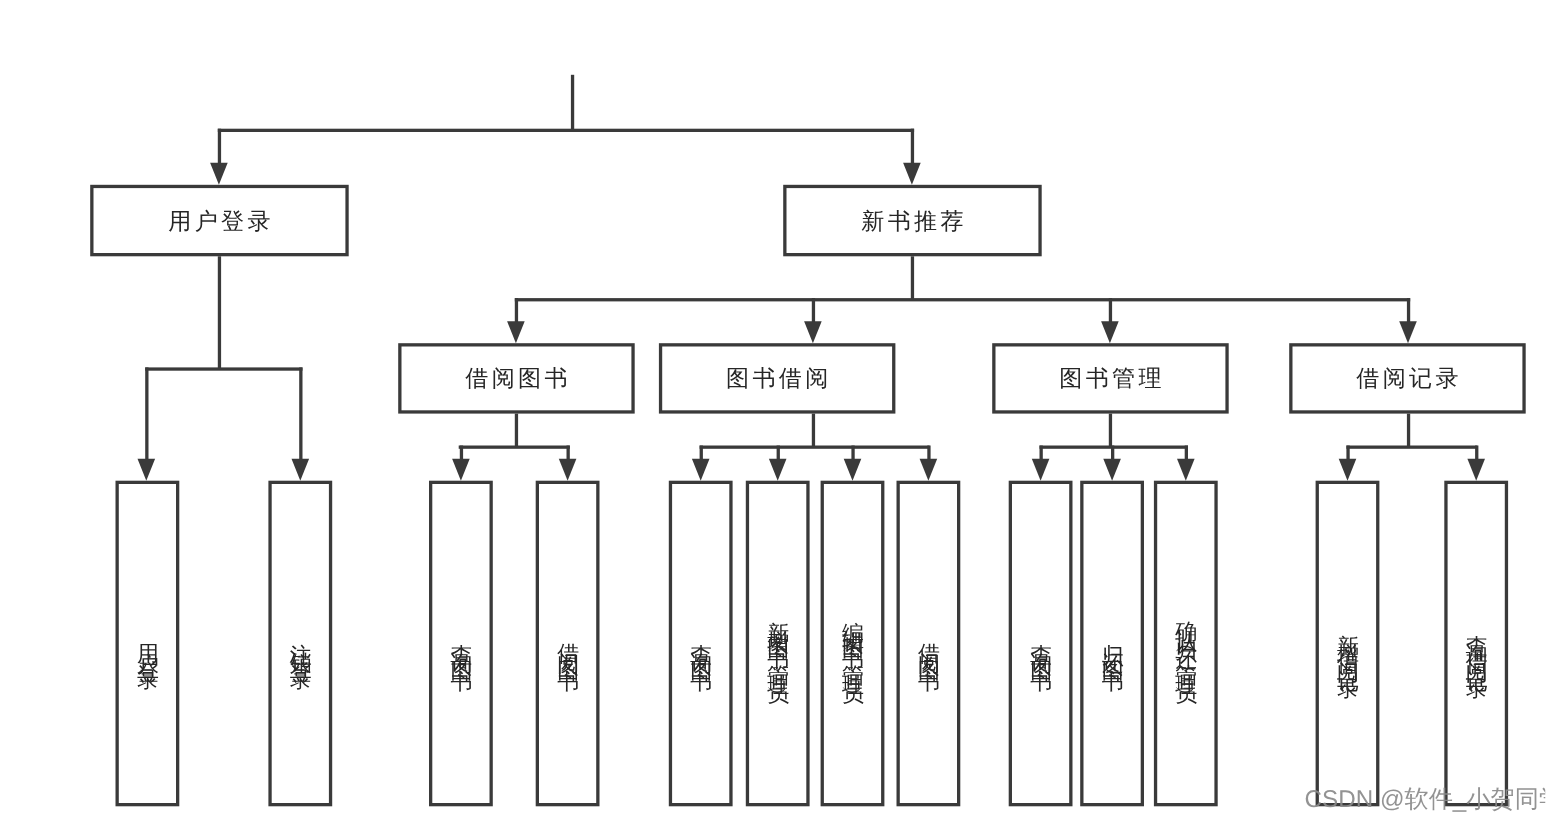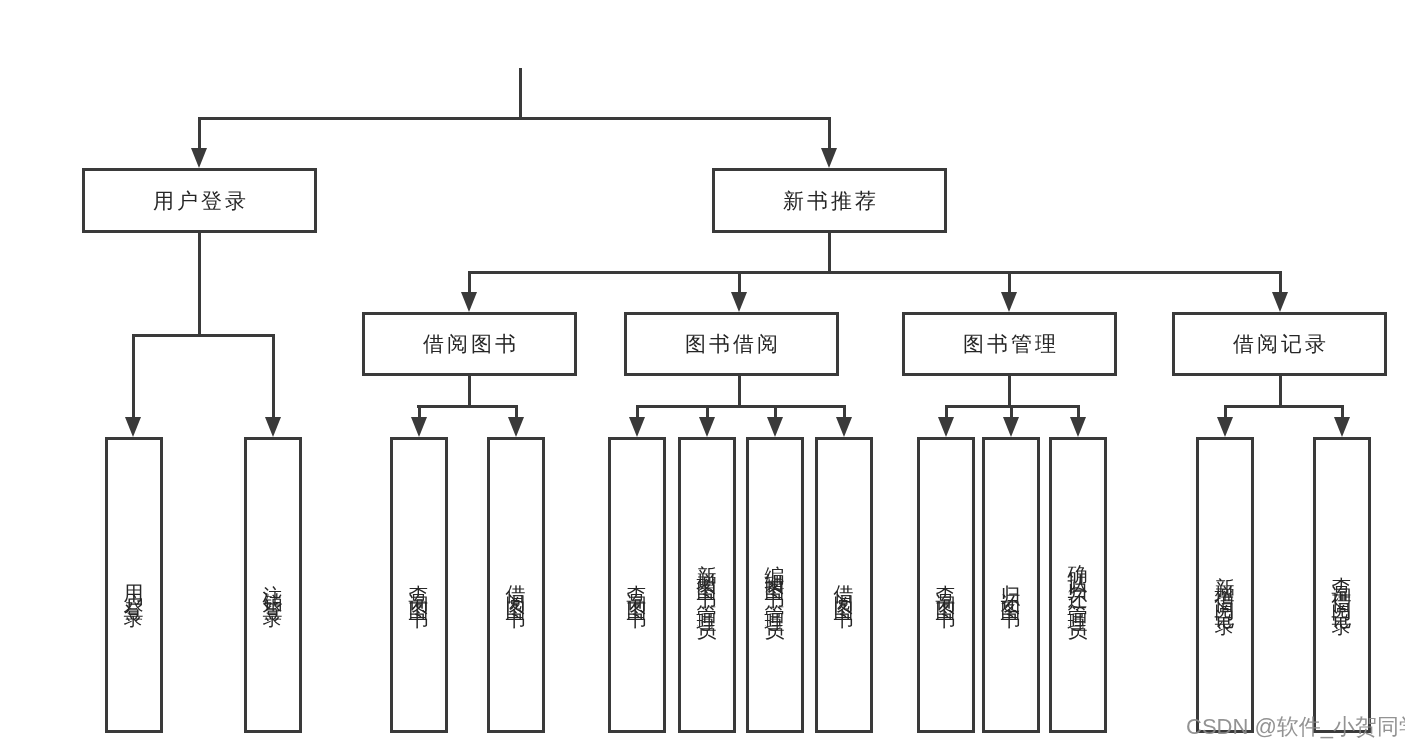--- a/index.html
+++ b/index.html
@@ -44,21 +44,21 @@
   <div class="box h" style="left:82px;top:168px;width:235px;height:65px">
     <span>用户登录</span>
   </div>
   <div class="box h" style="left:712px;top:168px;width:235px;height:65px">
     <span>新书推荐</span>
   </div>
 
   <div class="box h" style="left:362px;top:312px;width:215px;height:64px">
     <span>借阅图书</span>
   </div>
-  <div class="box h" style="left:624px;top:312px;width:215px;height:64px">
+  <div class="box h" style="left:599px;top:312px;width:215px;height:64px">
     <span>图书借阅</span>
   </div>
   <div class="box h" style="left:902px;top:312px;width:215px;height:64px">
     <span>图书管理</span>
   </div>
   <div class="box h" style="left:1172px;top:312px;width:215px;height:64px">
     <span>借阅记录</span>
   </div>
 
   <div class="box v" style="left:105px;top:437px;width:58px;height:296px">

